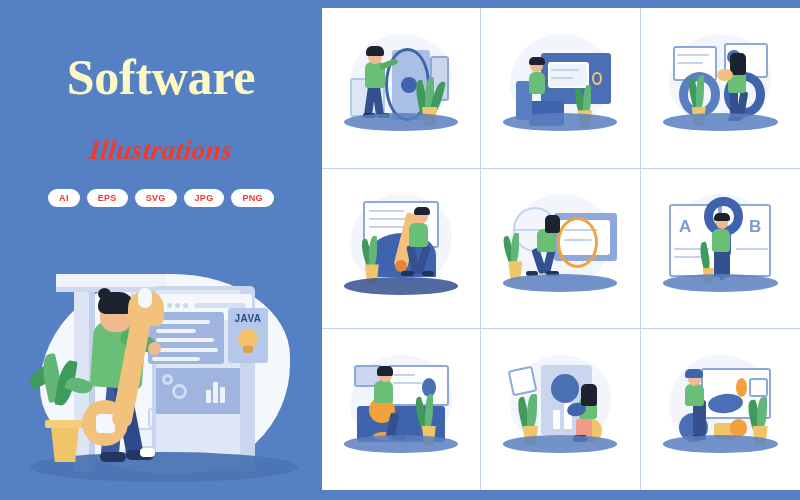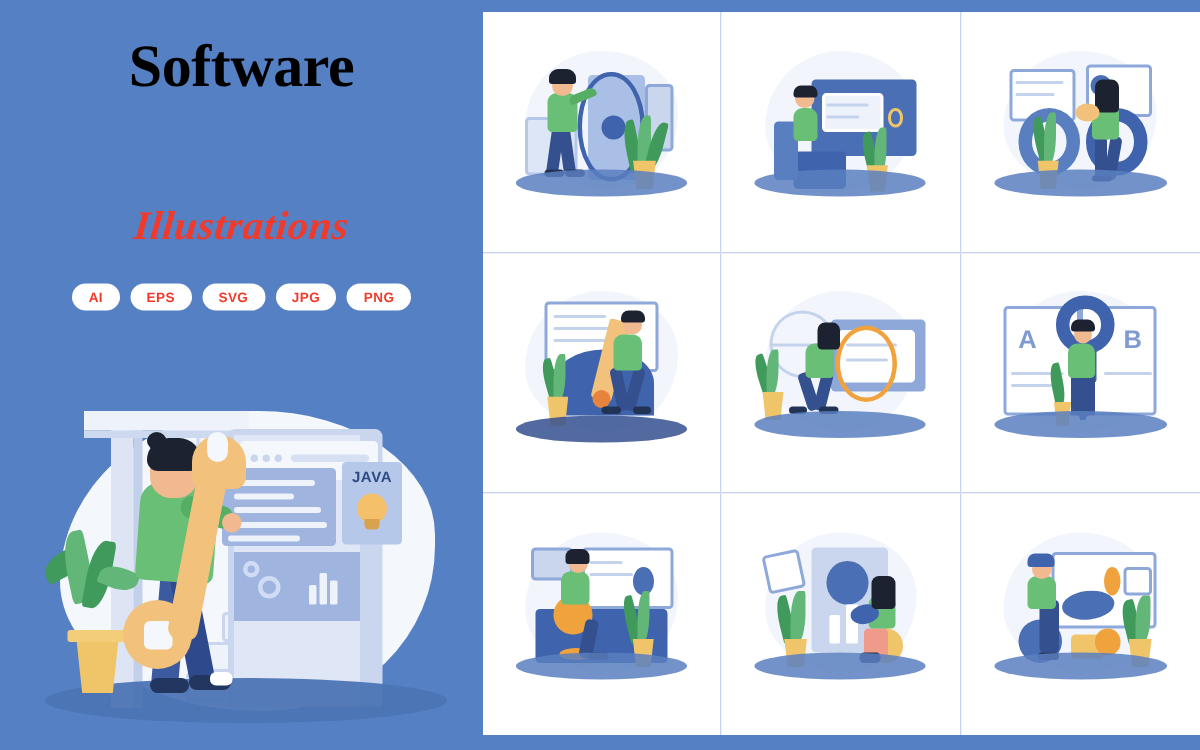--- a/index.html
+++ b/index.html
@@ -11,22 +11,23 @@
   }
 
   
   #left-panel {
     position:absolute; left:0; top:0; width:322px; height:500px;
     background:#5580c4;
   }
   #title-block { position:absolute; left:0; top:22px; width:322px; text-align:center; }
   .title-line {
     font-family:"Liberation Serif", serif;
-    color:#000000; font-weight:700; font-size:40px; line-height:44px;
+    color:#fef9c3; font-weight:700; font-size:50px; line-height:44px;
     letter-spacing:-0.3px;
+    margin-top:33px;
   }
   #subtitle {
     position:absolute; left:0; top:135px; width:322px; text-align:center;
     font-family:"Liberation Serif", serif;
     color:#f2392a; font-style:italic; font-weight:700;
     font-size:27px; letter-spacing:0.5px;
     transform:skewX(-6deg);
   }
   #badges {
     position:absolute; left:0; top:189px; width:322px;

